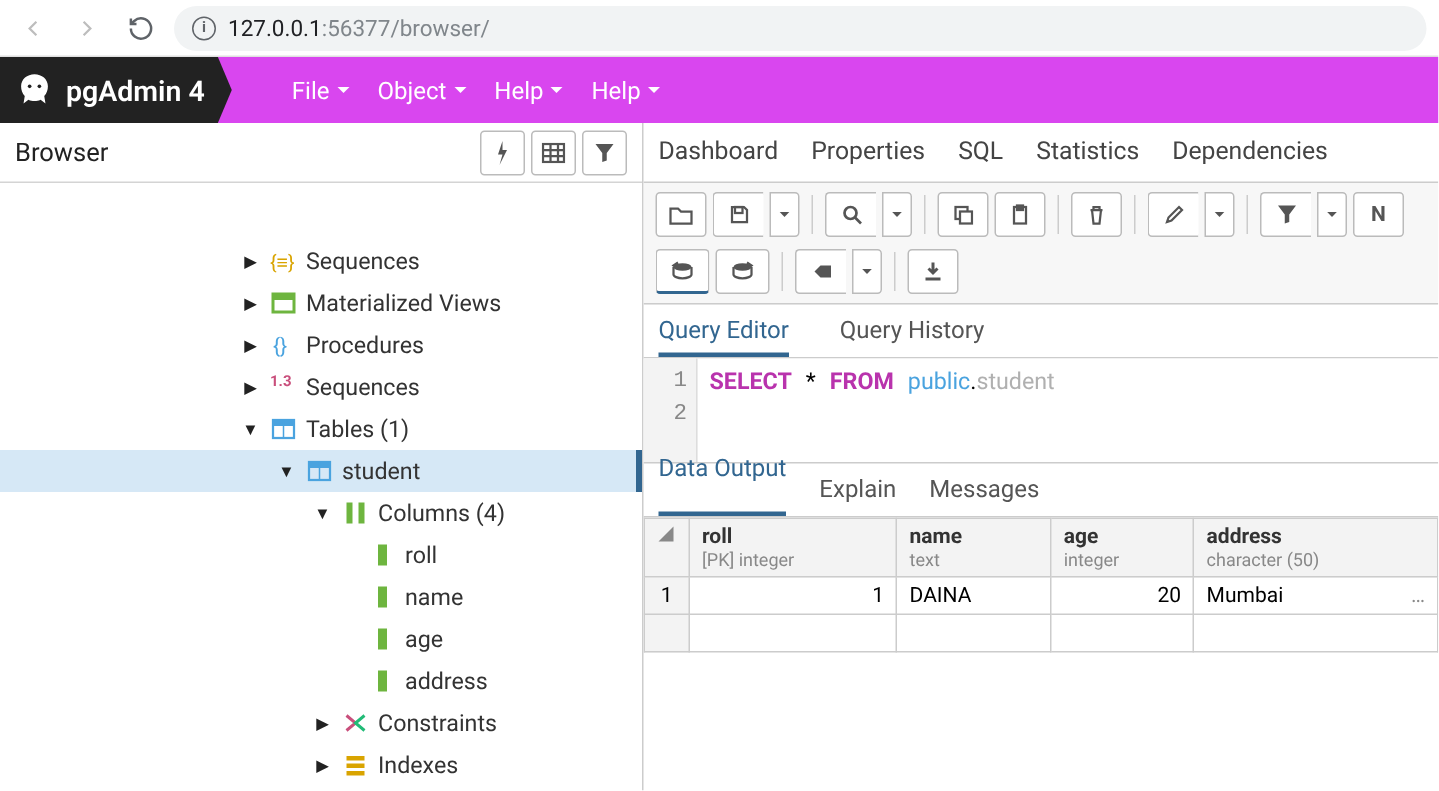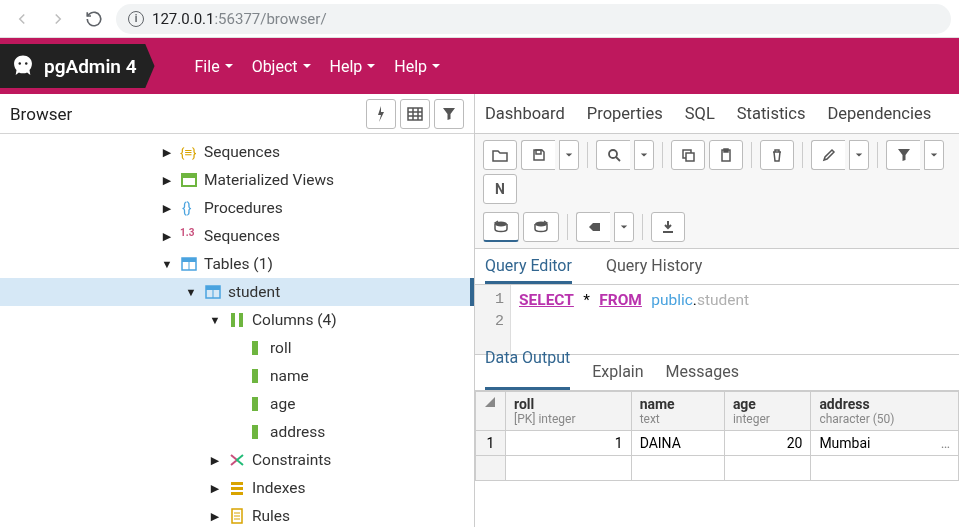--- a/index.html
+++ b/index.html
@@ -8,28 +8,28 @@
 
 .urlbar { height: 38px; display: flex; align-items: center; padding: 0 8px; gap: 8px; background: #fff; border-bottom: 1px solid #e0e0e0; }
 .navbtn { width: 28px; height: 28px; display: flex; align-items: center; justify-content: center; color: #5f6368; cursor: pointer; border-radius: 14px; }
 .navbtn.dis { color: #bdbdbd; }
 .urlfield { flex: 1; height: 30px; border-radius: 15px; background: #f1f3f4; display: flex; align-items: center; padding: 0 12px; gap: 8px; color: #5f6368; font-size: 15px; }
 .urlfield .info-ico { width:16px; height:16px; border:1.5px solid #5f6368; border-radius:50%; display:flex; align-items:center; justify-content:center; font-size:10px; font-weight:bold; }
 .urltext b { color: #202124; font-weight: normal; }
 .urltext .faded { color: #80868b; }
 
 
-.titlebar { height: 56px; background: #be185d; display: flex; align-items: center; }
+.titlebar { height: 44px; background: #d946ef; display: flex; align-items: center; }
 .brand { height: 44px; background: #222; padding: 0 18px 0 10px; display: flex; align-items: center; gap: 8px; color: #fff; font-size: 19px; font-weight: 600; clip-path: polygon(0 0, 94% 0, 100% 50%, 94% 100%, 0 100%); }
 .eleph { width:26px; height:26px; }
 .menu { display:flex; gap: 18px; padding-left: 40px; }
 .menu-item { color:#fff; font-size:16px; display:flex; align-items:center; gap:4px; cursor:pointer; }
 
 .body { display:flex; height: calc(527px - 38px - 44px); }
-.left { width: 475px; display:flex; flex-direction:column; border-right:1px solid #ccc; }
+.left { width: 429px; display:flex; flex-direction:column; border-right:1px solid #ccc;gap:34px; }
 .browserbar { height:40px; display:flex; align-items:center; padding: 0 10px; border-bottom:1px solid #d4d4d4; font-size:17px; color:#222; }
 .browserbar .spacer { flex:1; }
 .iconbtn { width:30px; height:30px; border:1px solid #bbb; border-radius:3px; display:flex; align-items:center; justify-content:center; margin-left:4px; color:#555; cursor:pointer; }
 
 .tree { flex:1; overflow:auto; padding: 4px 0; font-size:15.5px; color:#333; }
 .tn { display:flex; align-items:center; height:28px; padding-right:8px; cursor:pointer; gap:6px; }
 .tn.sel { background:#d6e8f6; border-right:4px solid #326690; }
 .caret { width:14px; text-align:center; color:#222; font-size:11px; }
 .ticon { width:18px; height:18px; flex:0 0 18px; }
 
@@ -41,21 +41,21 @@
 .tbtn.splitcaret { border-radius: 0 3px 3px 0; min-width:20px; padding:0 4px; }
 .vsep { width:1px; height:26px; background:#ccc; margin:0 4px; }
 
 .qtabs { display:flex; gap:34px; padding:0 10px; height:36px; align-items:flex-end; border-bottom:1px solid #ccc; font-size:16px; color:#555; }
 .qtabs .act { color:#326690; border-bottom:3px solid #326690; padding-bottom:6px; }
 .qtabs div { padding-bottom:9px; cursor:pointer; }
 
 .editor { display:flex; background:#fff; border-bottom:1px solid #ccc; height:70px; }
 .gutter { width:36px; background:#f3f3f3; text-align:right; padding: 4px 6px 0 0; color:#888; font-family: "Courier New", monospace; font-size:15px; line-height:22px; border-right:1px solid #ddd; }
 .code { flex:1; padding: 4px 8px; font-family: "Courier New", monospace; font-size:15.5px; line-height:22px; }
-.kw { color:#b933ad; font-weight:bold;text-decoration:underline; }
+.kw { color:#b933ad; font-weight:bold; }
 .pub { color:#4aa3df; }
 .tbl { color:#b0b0b0; }
 
 .dtabs { display:flex; gap:22px; padding:0 10px; height:36px; align-items:flex-end; border-bottom:1px solid #ccc; font-size:16px; color:#555; }
 .dtabs .act { color:#326690; border-bottom:3px solid #326690; padding-bottom:20px; }
 .dtabs div { padding-bottom:9px; cursor:pointer; }
 
 .grid { flex:1; overflow:auto; font-size:14px; }
 .grid table { border-collapse:collapse; width:100%; }
 .grid th, .grid td { border:1px solid #ccc; padding:4px 8px; text-align:left; vertical-align:top; }

